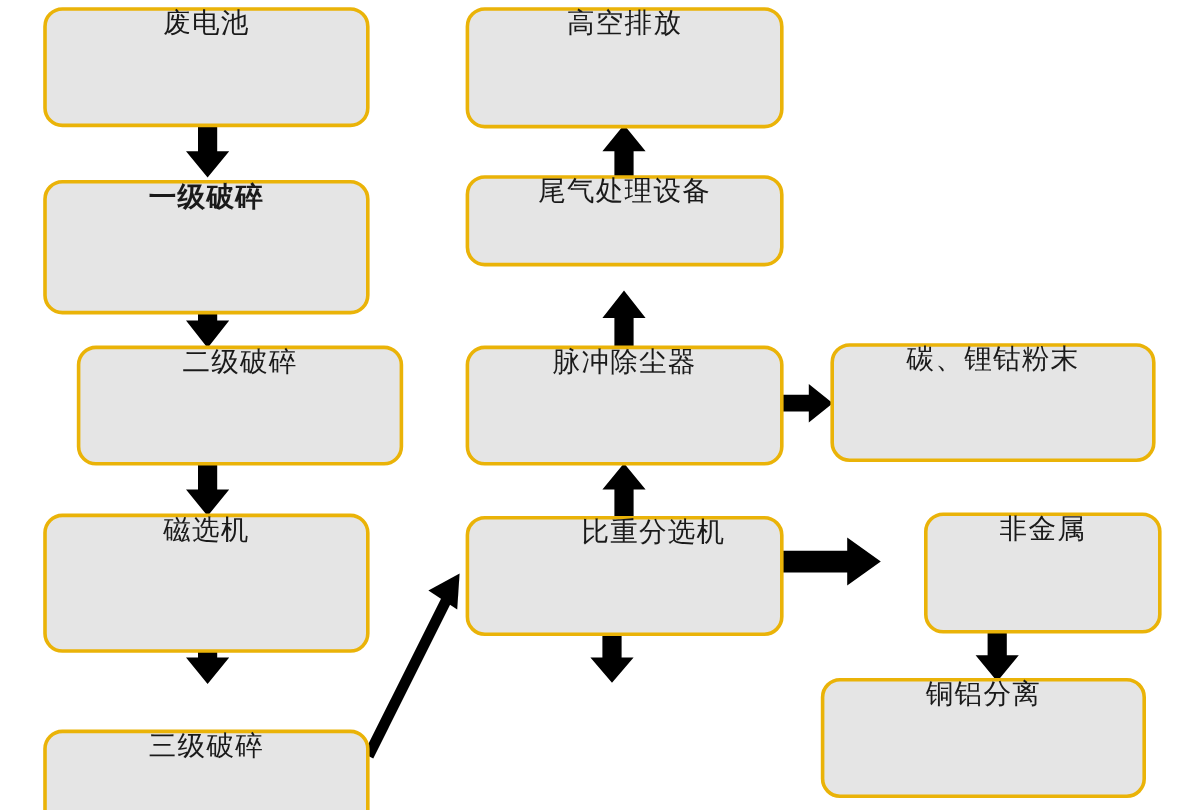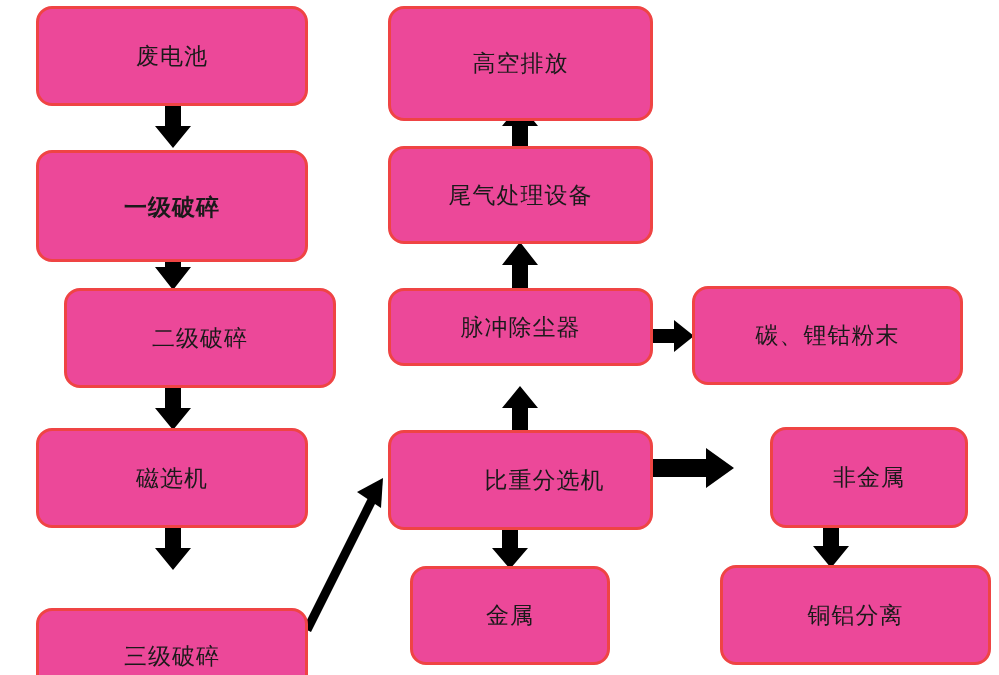--- a/index.html
+++ b/index.html
@@ -12,25 +12,24 @@
     position: relative;
     width: 999px;
     height: 675px;
     background: #ffffff;
     overflow: hidden;
     font-family: "DejaVu Serif", "Liberation Serif", serif;
   }
   .node {
     position: absolute;
     box-sizing: border-box;
-    border: 3px solid #ef4444;
+    border: 3px solid #eab308;
     border-radius: 16px;
-    background: #ec4899;
+    background: #e5e5e5;
     display: flex;
-    align-items: center;
     justify-content: center;
     z-index: 3;
   }
   .node-label {
     font-size: 23px;
     line-height: 1;
     color: #1a1a1a;
     letter-spacing: 1px;
     white-space: nowrap;
     font-family: "DejaVu Serif", "Liberation Serif", serif;
@@ -127,53 +126,50 @@
   </div>
 
   <div class="node" style="left:36px; top:150px; width:272px; height:112px;font-weight:bold;">
     <span class="node-label">一级破碎</span>
   </div>
 
   <div class="node" style="left:36px; top:288px; width:272px; height:100px;margin-left:28px;">
     <span class="node-label">二级破碎</span>
   </div>
 
-  <div class="node" style="left:36px; top:428px; width:272px; height:100px;">
+  <div class="node" style="left:36px; top:428px; width:272px; height:116px;">
     <span class="node-label">磁选机</span>
   </div>
 
   <div class="node" style="left:36px; top:568px; width:272px; height:96px;margin-top:40px;">
     <span class="node-label">三级破碎</span>
   </div>
 
-  <div class="node" style="left:388px; top:6px; width:265px; height:115px;">
+  <div class="node" style="left:388px; top:6px; width:265px; height:101px;">
     <span class="node-label">高空排放</span>
   </div>
 
-  <div class="node" style="left:388px; top:146px; width:265px; height:98px;">
+  <div class="node" style="left:388px; top:146px; width:265px; height:76px;">
     <span class="node-label">尾气处理设备</span>
   </div>
 
-  <div class="node" style="left:388px; top:288px; width:265px; height:78px;">
+  <div class="node" style="left:388px; top:288px; width:265px; height:100px;">
     <span class="node-label">脉冲除尘器</span>
   </div>
 
   <div class="node" style="left:388px; top:430px; width:265px; height:100px;padding-left:48px;">
     <span class="node-label">比重分选机</span>
   </div>
 
-  <div class="node" style="left:410px; top:566px; width:200px; height:99px;">
-    <span class="node-label">金属</span>
-  </div>
 
   <div class="node" style="left:692px; top:286px; width:271px; height:99px;">
     <span class="node-label">碳、锂钴粉末</span>
   </div>
 
   <div class="node" style="left:732px; top:427px; width:198px; height:101px;margin-left:38px;">
     <span class="node-label">非金属</span>
   </div>
 
-  <div class="node" style="left:720px; top:565px; width:271px; height:100px;">
+  <div class="node" style="left:684px; top:565px; width:271px; height:100px;">
     <span class="node-label">铜铝分离</span>
   </div>
 
 </div>
 
 </body></html>

